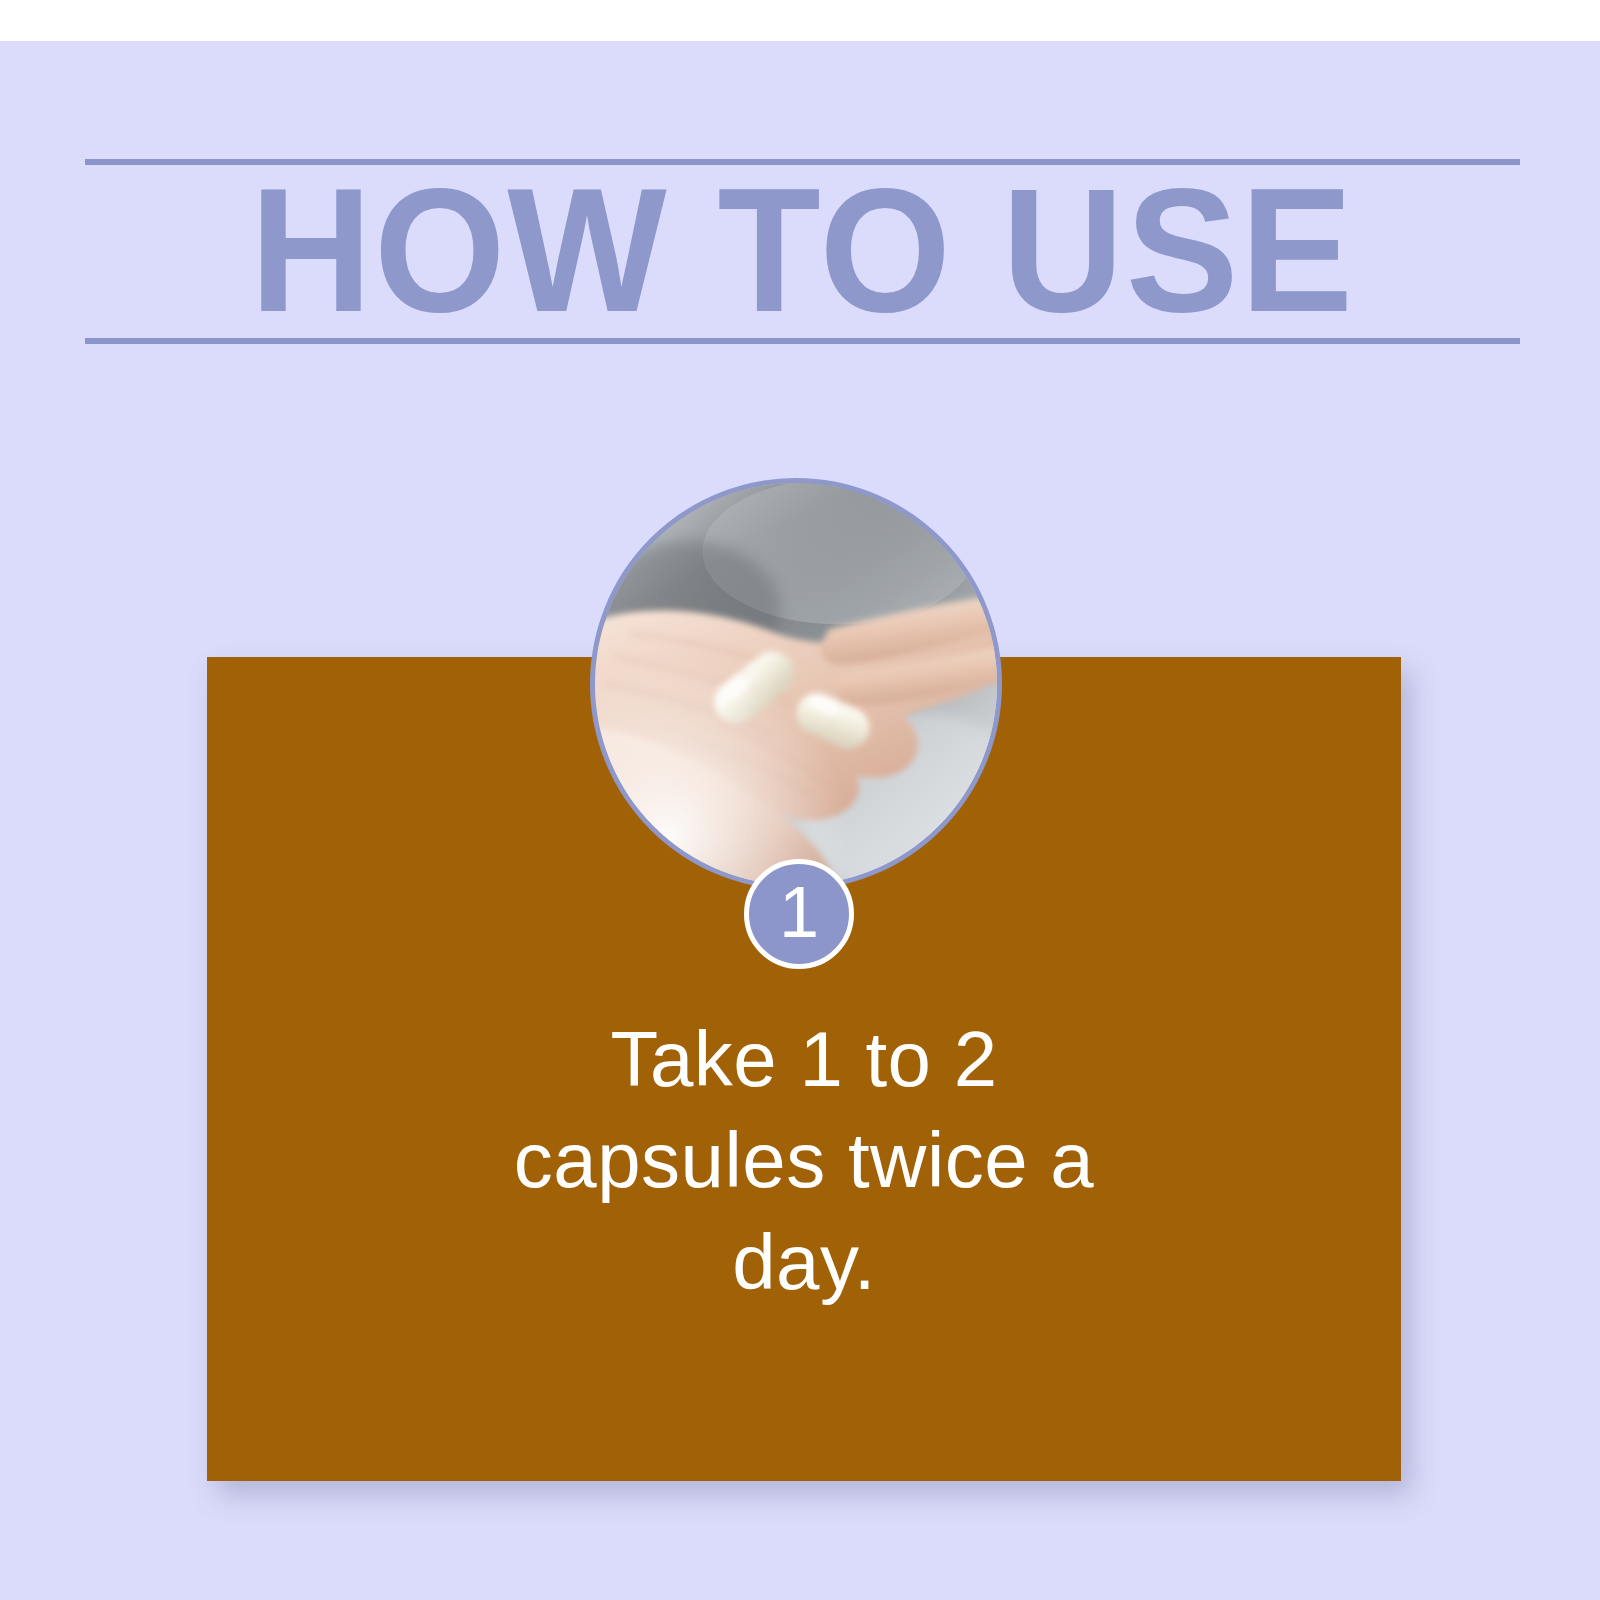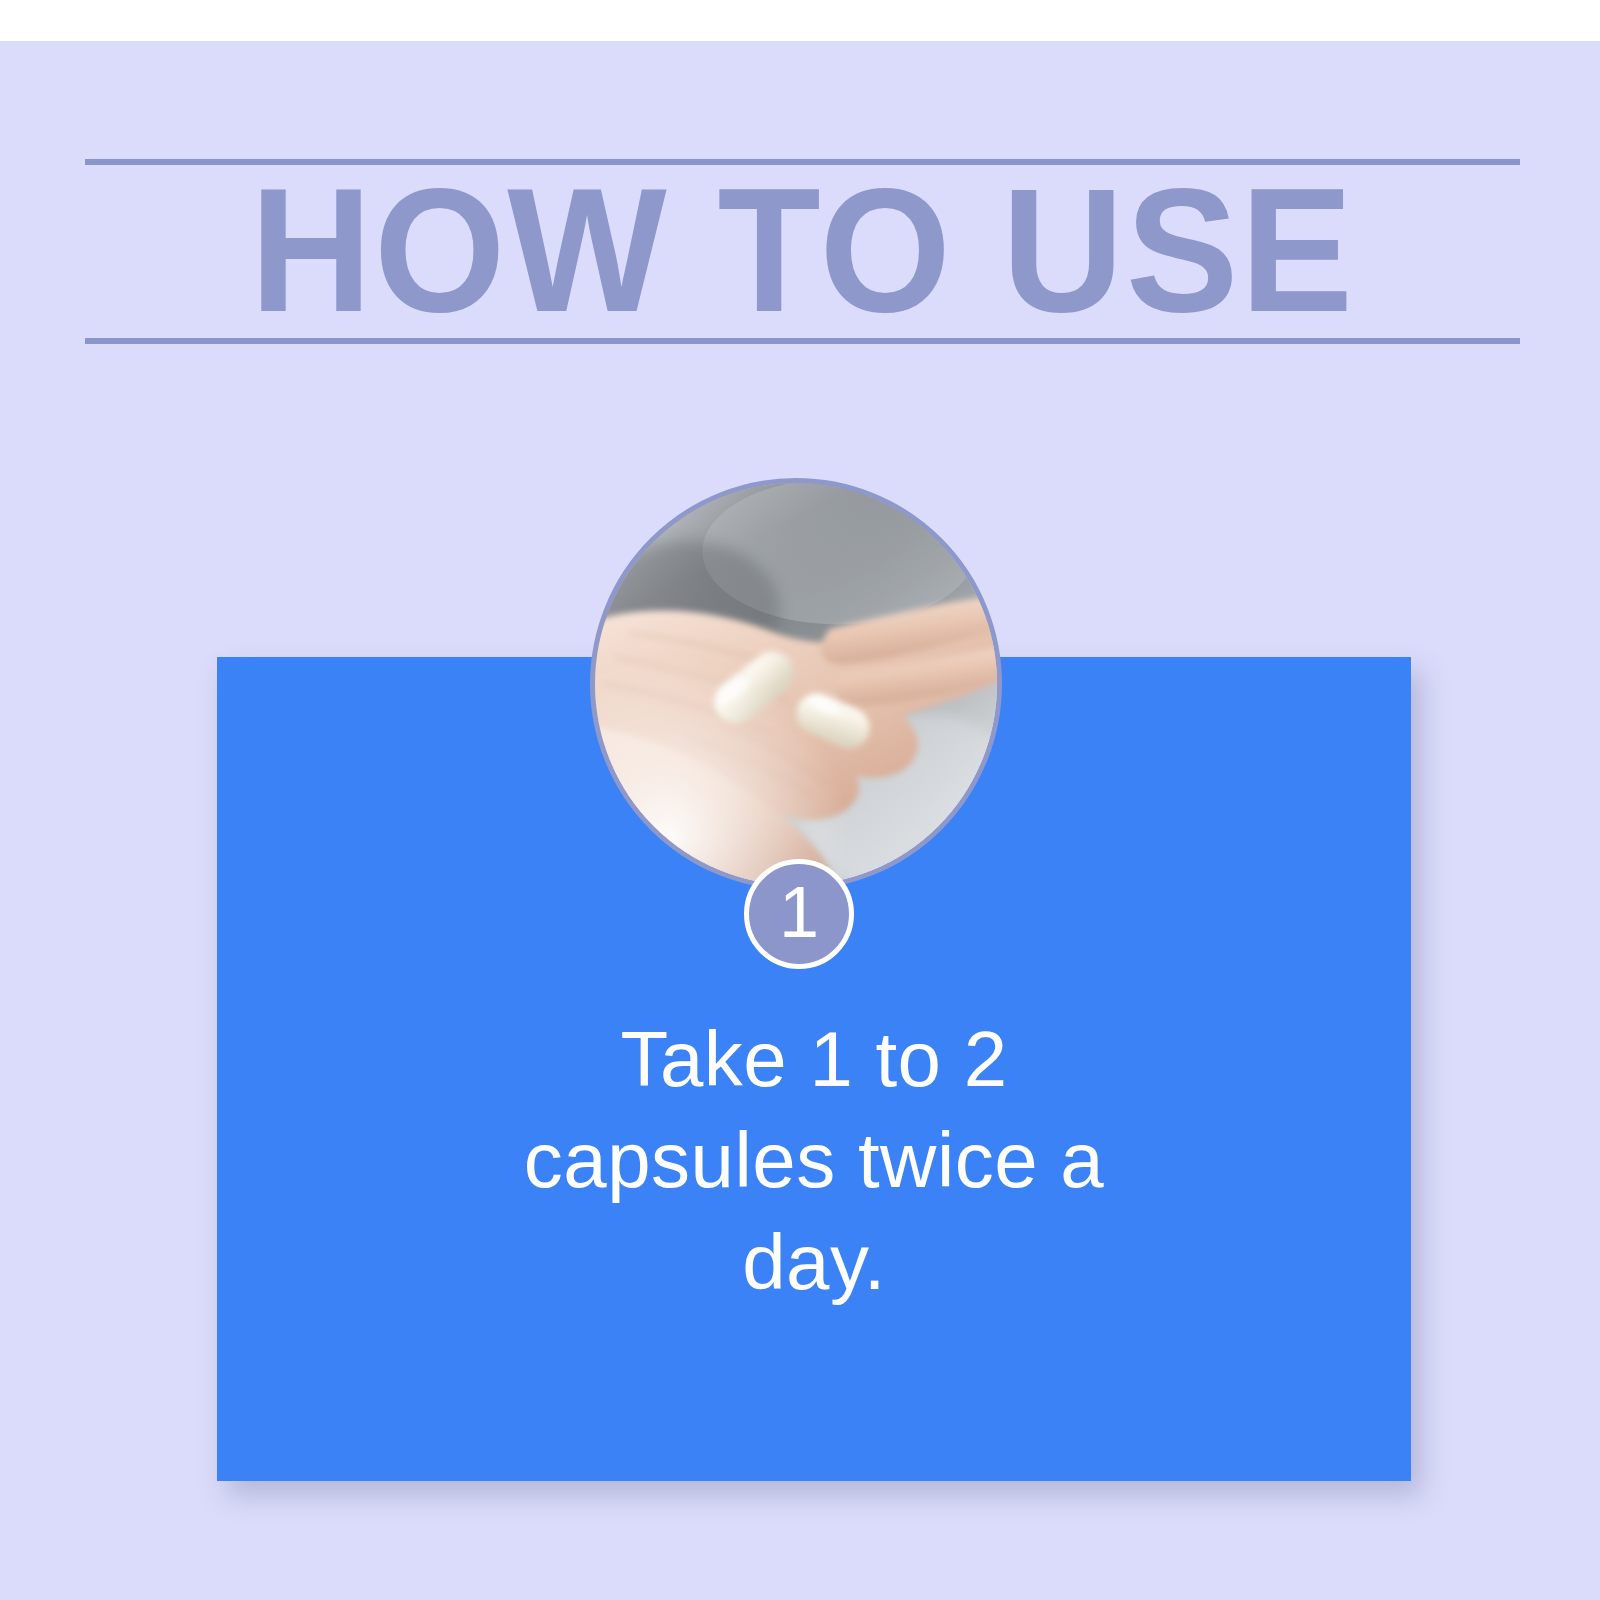--- a/index.html
+++ b/index.html
@@ -56,25 +56,25 @@
     line-height: 1;
     letter-spacing: 2px;
     white-space: nowrap;
     transform: scaleX(0.96);
     transform-origin: center center;
   }
 
   
   #info-card {
     position: absolute;
-    left: 217px;
+    left: 207px;
     top: 616px;
     width: 1194px;
     height: 824px;
-    background: #3b82f6;
+    background: #a16207;
     box-shadow: 10px 14px 26px rgba(90, 96, 140, 0.30);
   }
 
   #step-text {
     position: absolute;
     left: 0;
     right: 0;
     top: 352px;
     text-align: center;
     color: #ffffff;

